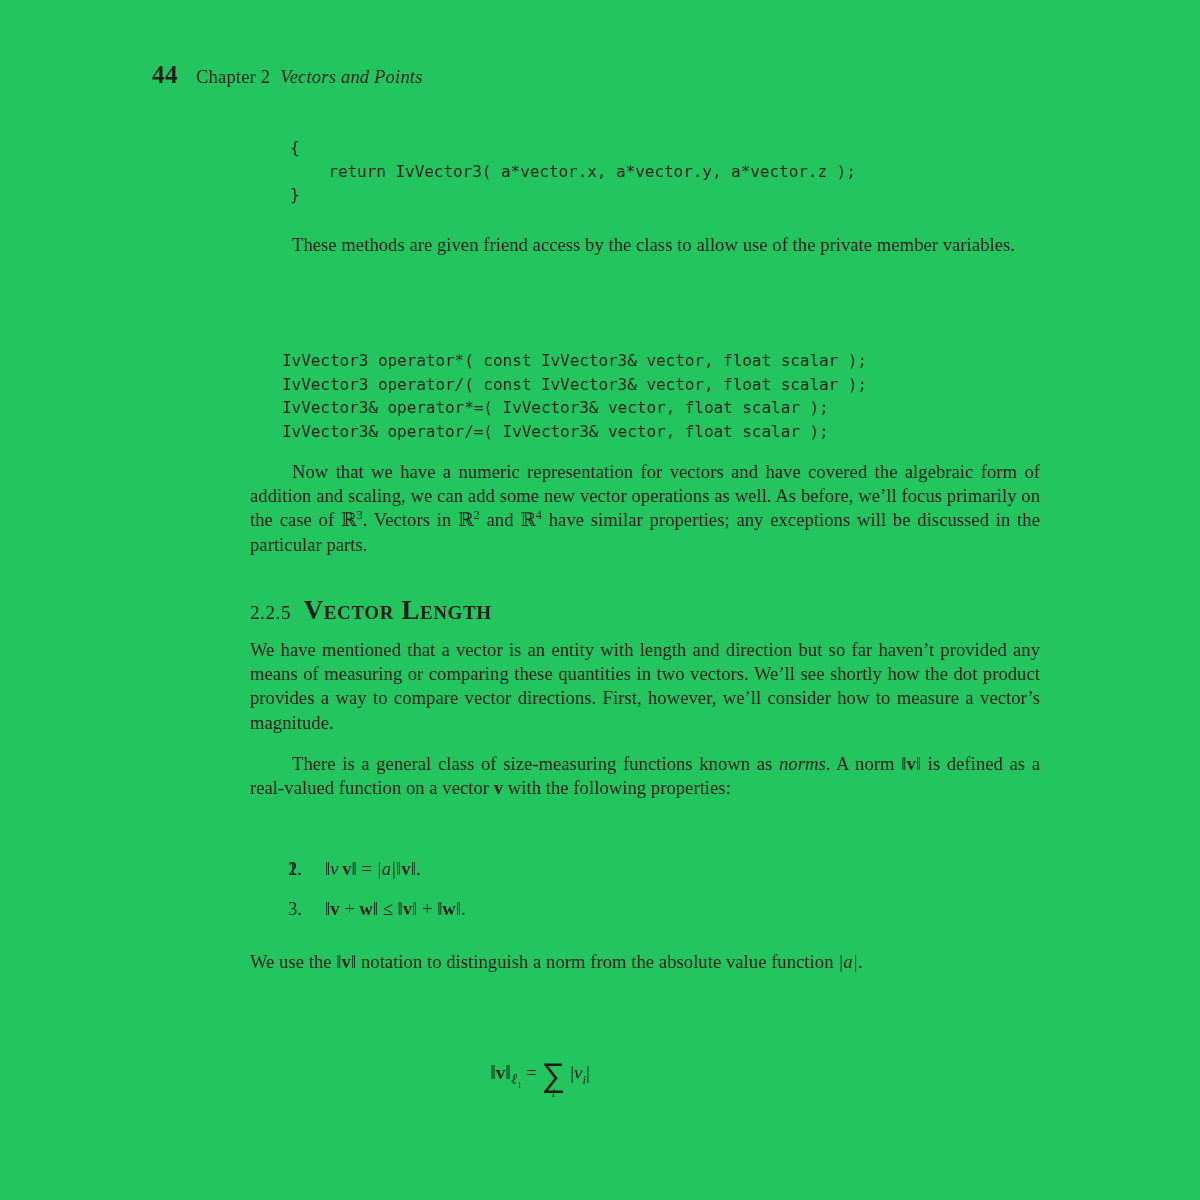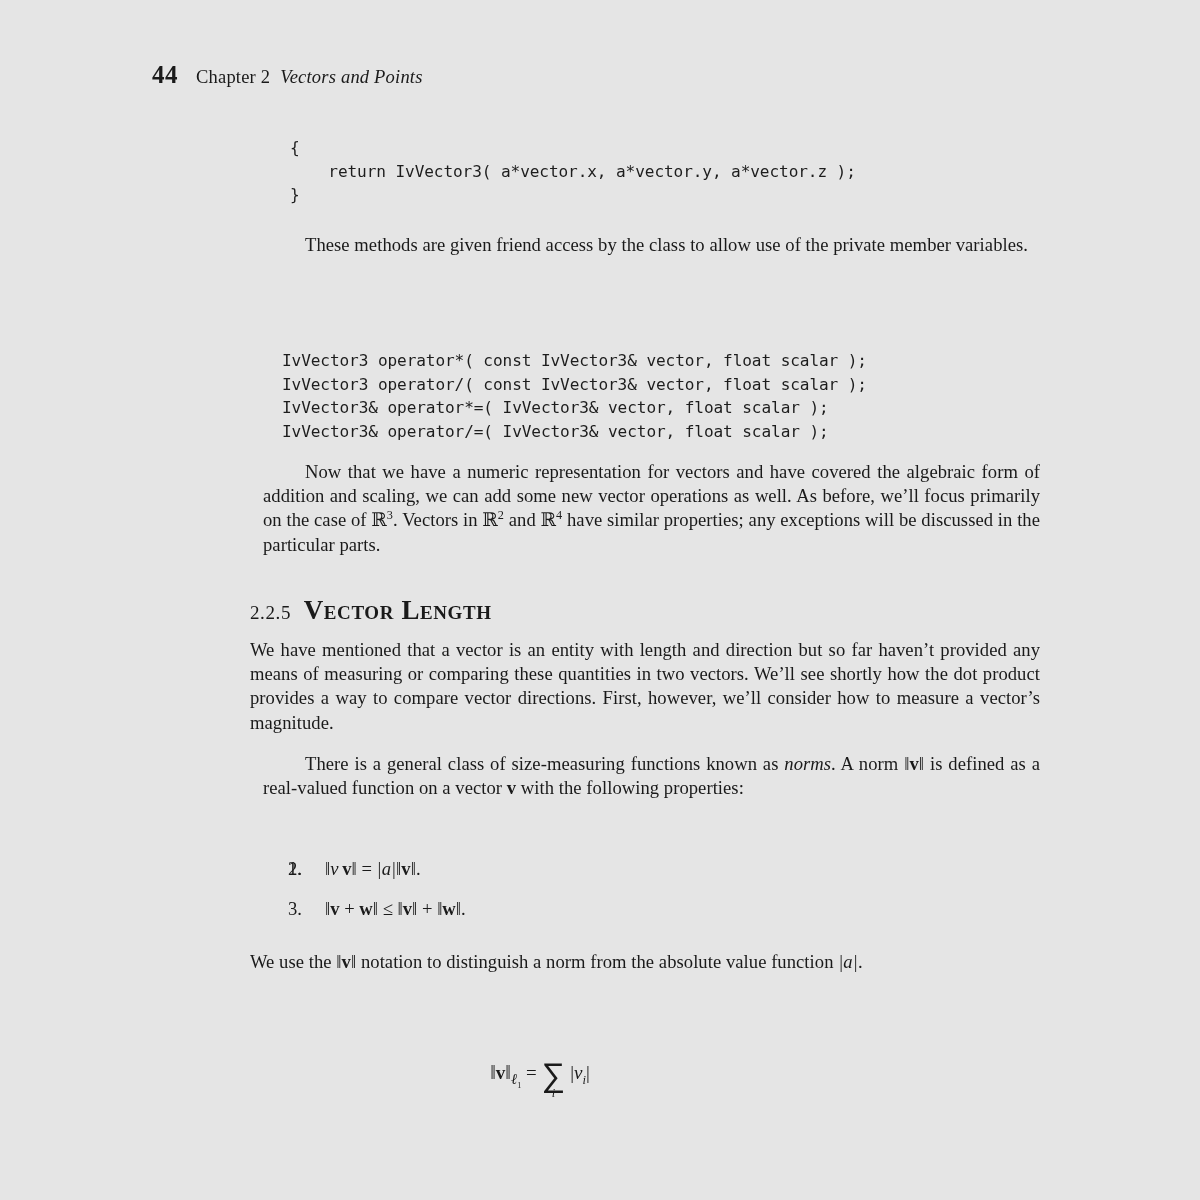--- a/index.html
+++ b/index.html
@@ -14,21 +14,21 @@
     font-family: "Liberation Serif", "DejaVu Serif", serif;
     color: #1a1a1a;
     overflow: hidden;
   }
 
   .page {
     position: absolute;
     left: 0; top: 0;
     width: 1200px;
     height: 1200px;
-    background: #e5e5e5;
+    background: #22c55e;
   }
 
   
   .runhead {
     position: absolute;
     left: 152px;
     top: 62px;
     white-space: nowrap;
     line-height: 1;
   }
@@ -58,21 +58,21 @@
   }
 
   p.body {
     margin: 0;
     font-size: 18.6px;
     line-height: 24.2px;
     text-align: justify;
     text-justify: inter-word;
     letter-spacing: 0.05px;
   }
-  p.body.indent { text-indent: 42px; margin-left: 13px; }
+  p.body.indent { text-indent: 42px; }
 
   
   pre.code {
     margin: 0;
     font-family: "DejaVu Sans Mono", "Liberation Mono", monospace;
     font-size: 16.1px;
     line-height: 23.6px;
     color: #1d1d1d;
     white-space: pre;
     letter-spacing: -0.1px;

